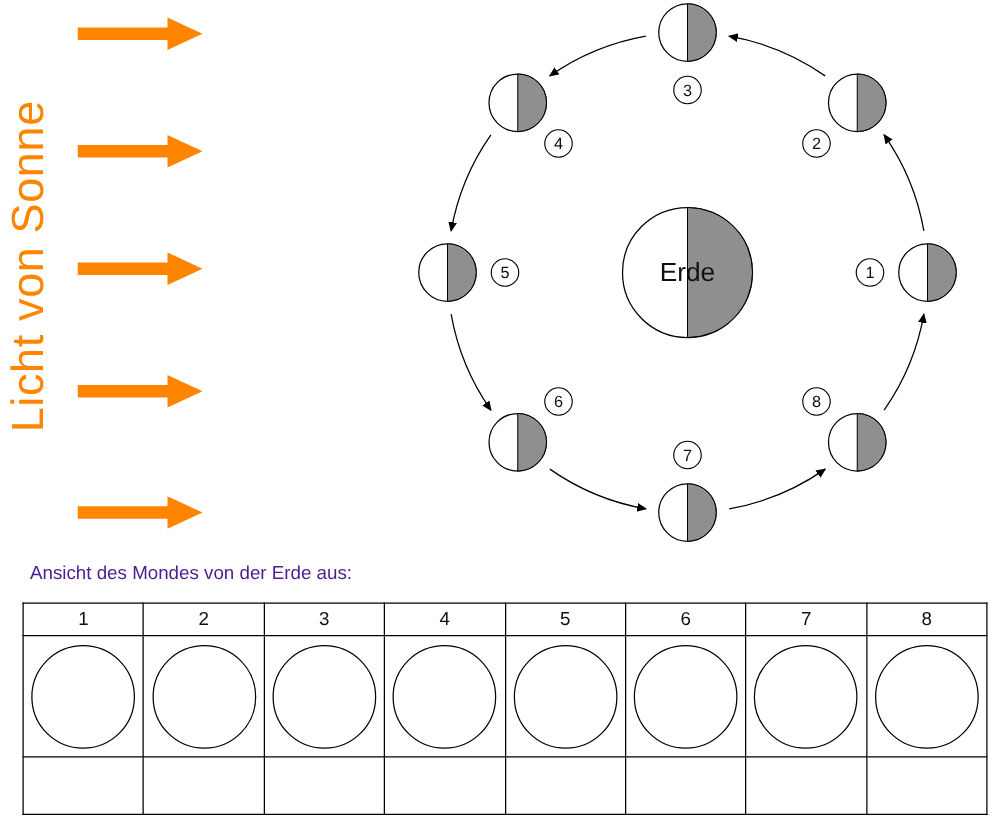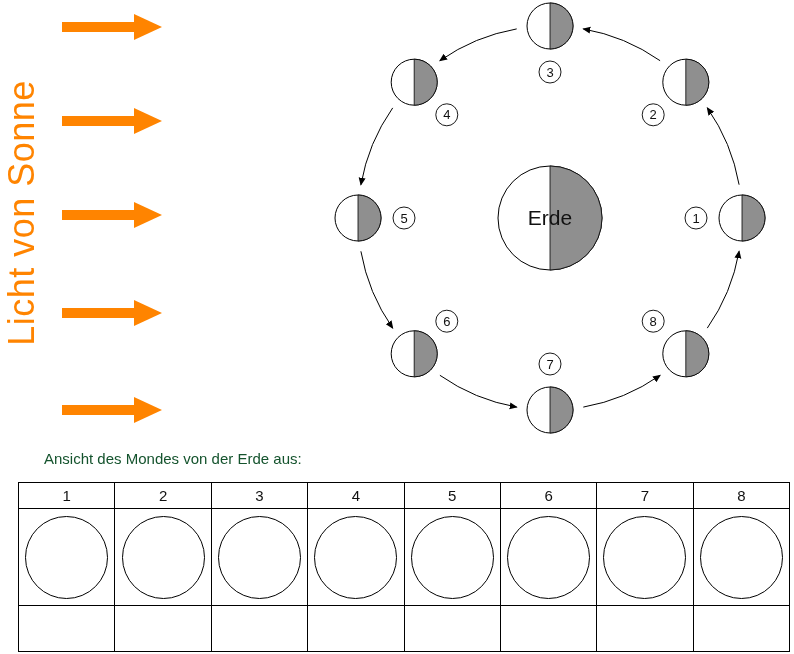--- a/index.html
+++ b/index.html
@@ -3,21 +3,21 @@
 <meta charset="utf-8">
 <style>
   :root{ --orange:#ff8400; --shadow:#8f8f8f; }
   *{margin:0;padding:0;box-sizing:border-box;}
   html,body{width:794px;height:654px;}
   body{background:#fff;font-family:"Liberation Sans","DejaVu Sans",sans-serif;position:relative;overflow:hidden;}
   .sun-label{position:absolute;left:22px;top:213px;transform:translate(-50%,-50%) rotate(-90deg);
              white-space:nowrap;font-size:36px;letter-spacing:.5px;color:var(--orange);}
   .sun-arrow{position:absolute;left:62px;}
   .orbit-svg{position:absolute;left:330px;top:0;}
-  .caption{position:absolute;left:44px;top:450px;font-size:15px;color:#14532d;text-align:center;}
+  .caption{position:absolute;left:24px;top:450px;font-size:15px;color:#4c1d95;text-align:center;}
   .answer-table{position:absolute;left:18px;top:482px;width:772px;border-collapse:collapse;
                 table-layout:fixed;background:#fff;}
   .answer-table td{border:1px solid #000;text-align:center;vertical-align:middle;padding:0;}
   .answer-table td.hdr{height:26px;font-size:15px;color:#111;}
   .answer-table td.circle-cell{height:97px;}
   .phase-circle{width:83px;height:83px;border:1px solid #000;border-radius:50%;margin:0 auto;background:#fff;}
   .answer-table td.blank-cell{height:46px;}
   svg text{font-family:"Liberation Sans","DejaVu Sans",sans-serif;}
 </style>
 </head>

